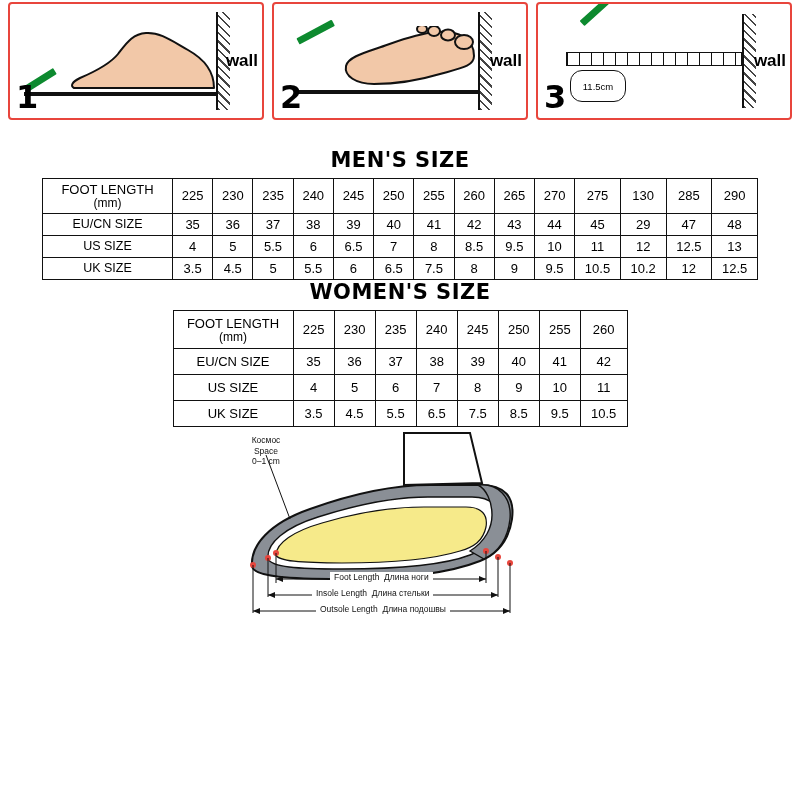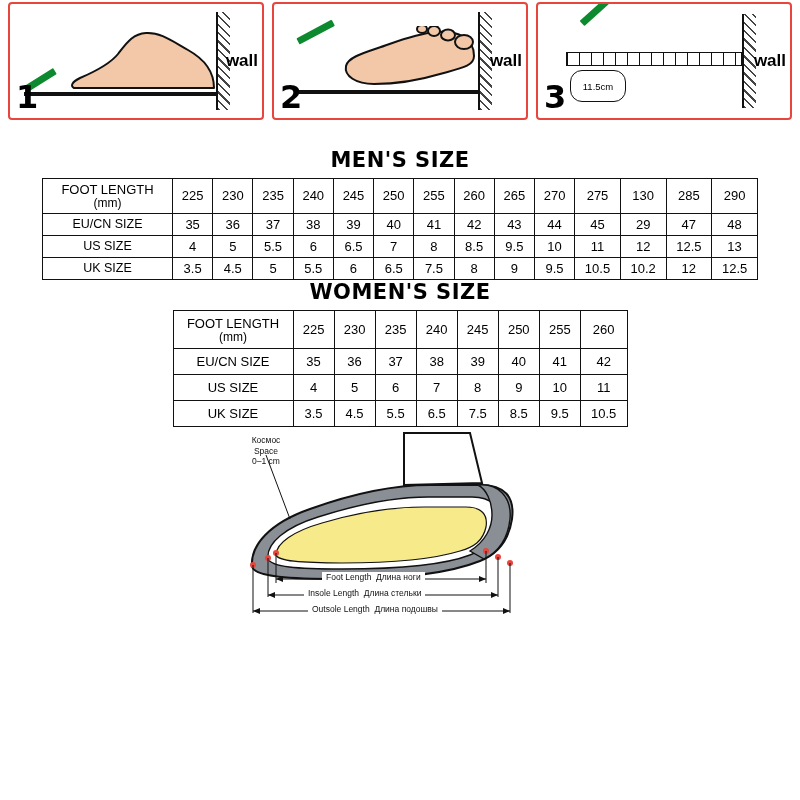--- a/index.html
+++ b/index.html
@@ -118,20 +118,21 @@
     font-size: 8.5px;
     line-height: 1.25;
     text-align: center;
     color: #111;
   }
   .measure-label {
     position: absolute;
     font-size: 8.5px;
     color: #111;
     white-space: nowrap;
+    margin-left: 8px;
   }
 </style>
 </head>
 <body>
 
 <div class="page">
 
 
   <div class="steps">
 

